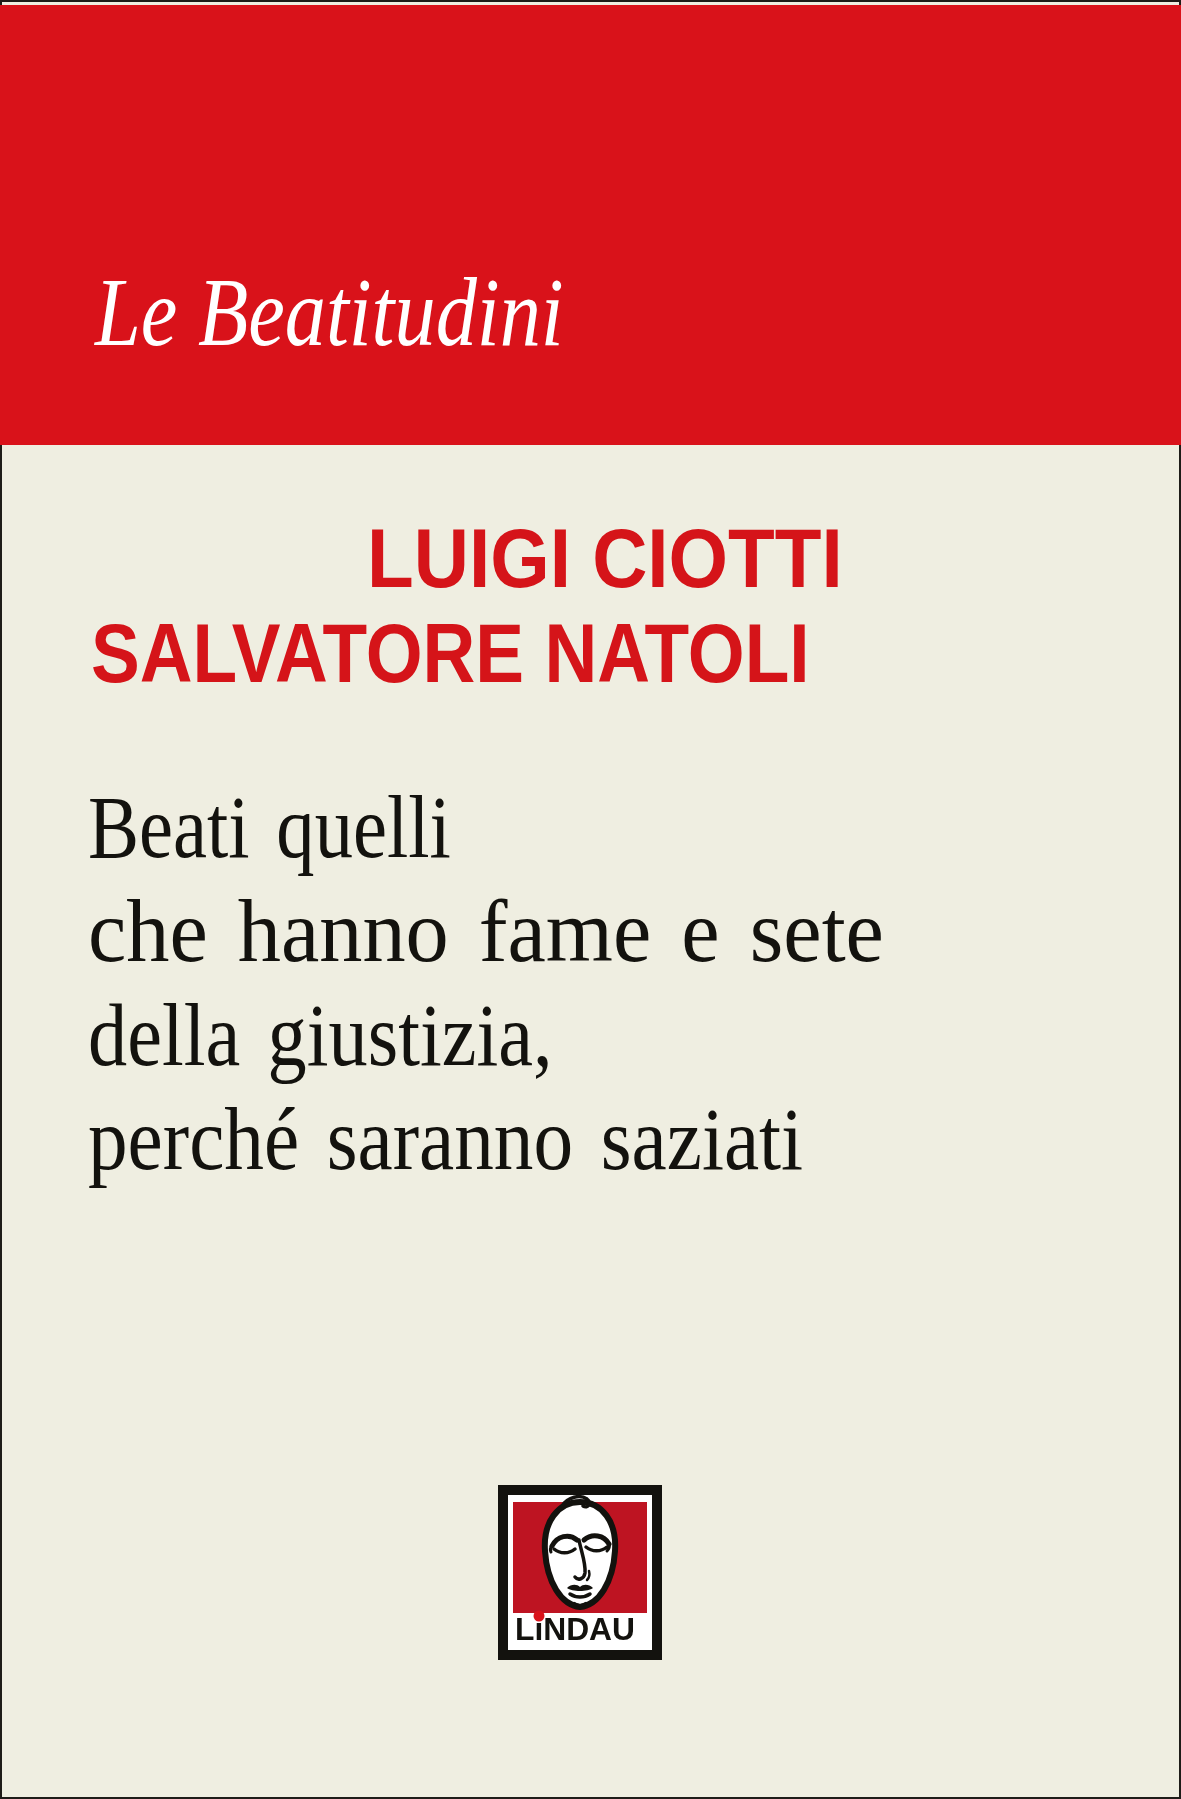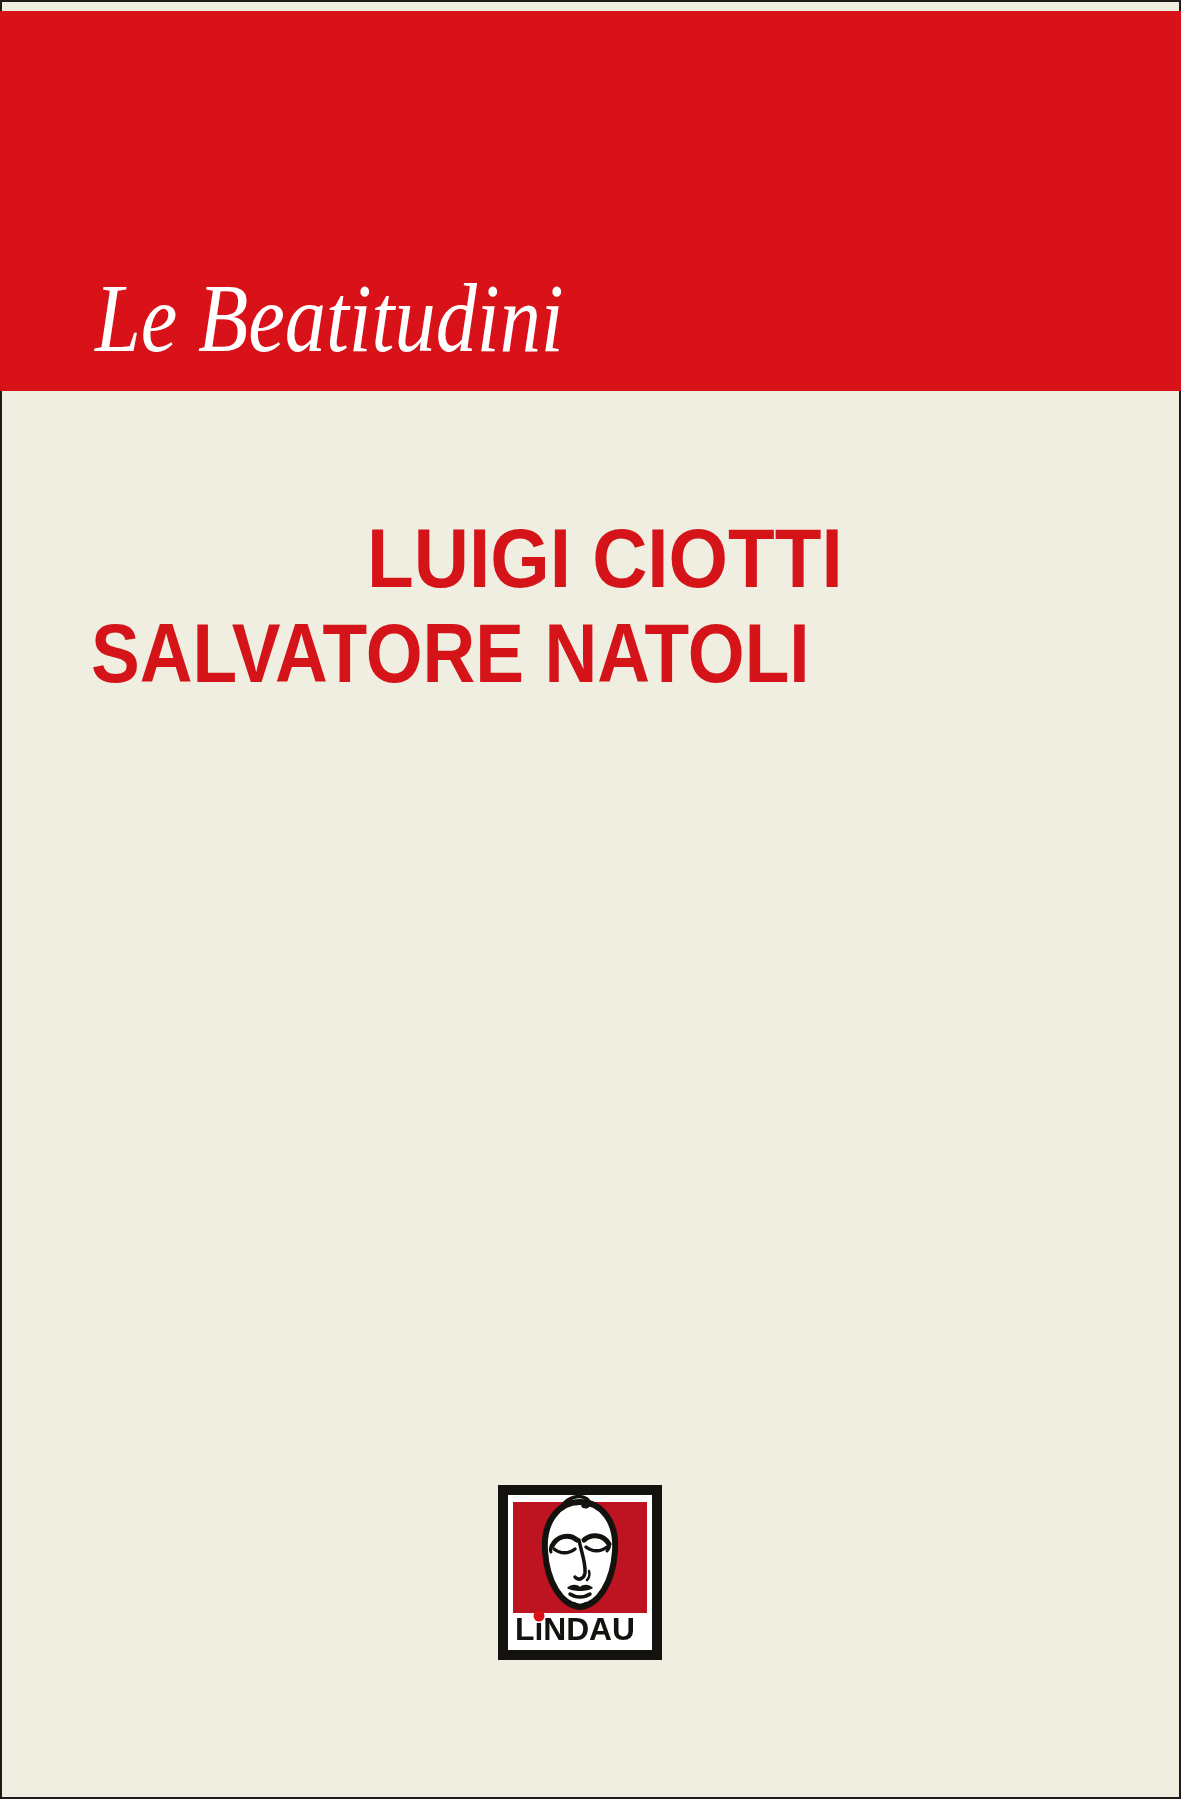--- a/index.html
+++ b/index.html
@@ -11,23 +11,23 @@
     position: relative;
     width: 1181px;
     height: 1799px;
     background: var(--bg, #EFEEE1);
     box-shadow: inset 0 0 0 2px #1e1c18;
     overflow: hidden;
     font-family: "Liberation Serif", serif;
   }
   .band {
     position: absolute;
-    left: 0; top: 11px;
+    left: 0; top: 5px;
     width: 100%;
-    height: 380px;
+    height: 440px;
     background: var(--band-red, #D9121A);
     text-align: right;
   }
   .series-title {
     position: absolute;
     left: 95px;
     top: 258px;
     font-family: "Liberation Serif", serif;
     font-style: italic;
     font-size: 98px;
@@ -98,20 +98,26 @@
 
   <div class="band">
     <div class="series-title">Le Beatitudini</div>
   </div>
 
   <div class="authors">
     <span class="author-line a1">LUIGI CIOTTI</span>
     <span class="author-line a2">SALVATORE NATOLI</span>
   </div>
 
+  <div class="book-title">
+    <span class="title-line t1">Beati quelli</span>
+    <span class="title-line t2">che hanno fame e sete</span>
+    <span class="title-line t3">della giustizia,</span>
+    <span class="title-line t4">perché saranno saziati</span>
+  </div>
 
   <svg class="logo" viewBox="0 0 164 175" xmlns="http://www.w3.org/2000/svg">
 
     <rect class="lg-ink" x="0" y="0" width="164" height="175"></rect>
     <rect class="lg-white" x="10" y="10" width="144" height="155"></rect>
     <rect class="lg-red" x="15" y="17" width="134" height="111"></rect>
 
     <g>
       <path class="lg-stroke" stroke-width="6" fill="#FFFFFF" d="M82,17 C104,17 119,37 117,66 C115,97 101,120 82,122 C63,120 49,97 47,66 C45,37 60,17 82,17 Z" style="fill:#FFFFFF"></path>
       <path class="lg-stroke" stroke-width="3.5" d="M64,21 C70,12 82,9 89,14 C94,18 90,24 85,21"></path>

